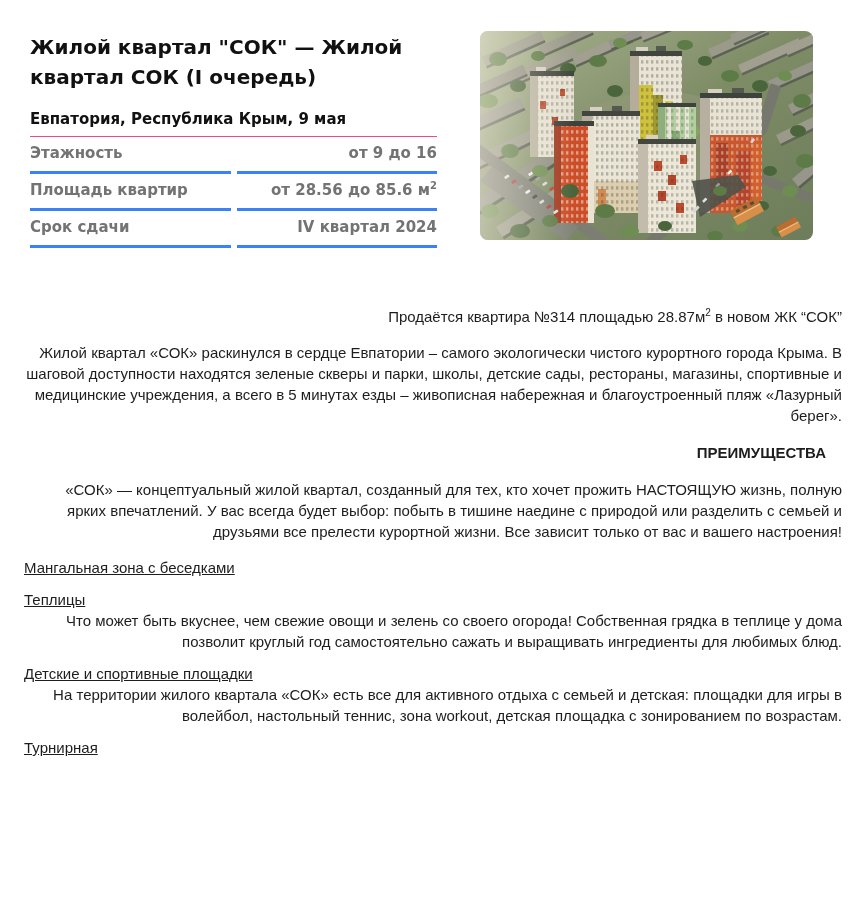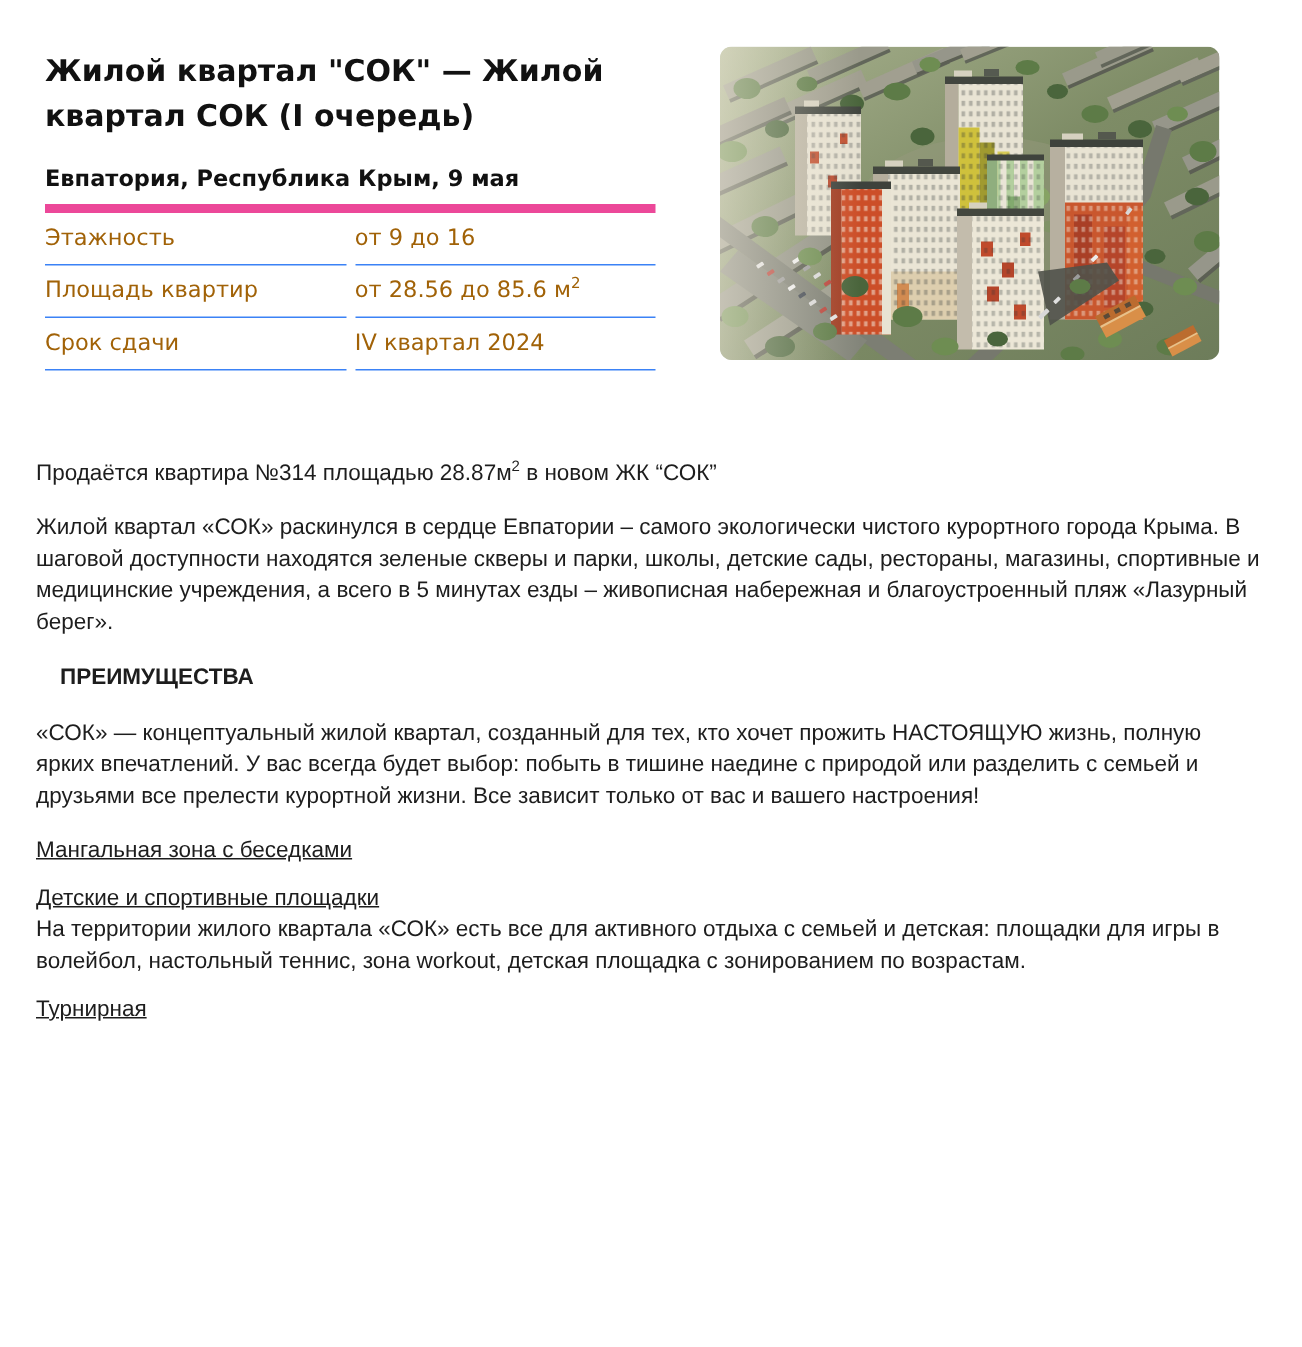--- a/index.html
+++ b/index.html
@@ -11,43 +11,43 @@
   
   .header-left {
     margin:32px 0 0 30px; width:452px;
     font-family:"DejaVu Sans", sans-serif;
   }
   .title {
     margin:0 0 18px 0; font-size:20px; line-height:30px; font-weight:bold; color:#111;
   }
   .subtitle {
     font-size:15px; line-height:19px; font-weight:bold; color:#111;
-    padding-bottom:7px; border-bottom:6px solid #ec4899; width:407px;
+    padding-bottom:7px; border-bottom:1px solid #ec4899; width:407px;
   }
   table.specs {
     margin-left:-6px; width:419px;
     border-collapse:separate; border-spacing:6px 0;
   }
   table.specs td {
-    font-size:15px; line-height:19px; color:#a16207;
-    padding:7px 0 8px 0; border-bottom:1px solid #3b82f6; width:50%;
-  }
-  td.spec-value { }
+    font-size:15px; line-height:19px; color:#737373;
+    padding:7px 0 8px 0; border-bottom:3px solid #3b82f6; width:50%;font-weight:bold;
+  }
+  td.spec-value { text-align:right; }
   sup { font-size:10px; line-height:0; }
   
   .photo {
     position:absolute; left:480px; top:31px; width:333px; height:209px;
     border-radius:8px; overflow:hidden;
   }
   
   .content {
     margin:58px 0 0 24px; width:818px;
     font-size:15px; line-height:21px; color:#1d1d1d;
   }
-  .content p { margin:0 0 15px 0; }
+  .content p { margin:0 0 15px 0;text-align:right; }
   .adv-heading { font-weight:bold; margin:16px !important; }
   .section { margin:0 0 11px 0; }
   .section-title { text-decoration:underline; }
   .section p { margin:0; }
 </style>
 </head>
 <body>
 
 <div class="page">
 
@@ -382,20 +382,24 @@
   <div class="content">
     <p><span>Продаётся квартира №314 площадью 28.87м</span><sup>2</sup><span> в новом ЖК “СОК”</span></p>
     <p>Жилой квартал «СОК» раскинулся в сердце Евпатории – самого экологически чистого курортного города Крыма. В шаговой доступности находятся зеленые скверы и парки, школы, детские сады, рестораны, магазины, спортивные и медицинские учреждения, а всего в 5 минутах езды – живописная набережная и благоустроенный пляж «Лазурный берег».</p>
     <p class="adv-heading">ПРЕИМУЩЕСТВА</p>
     <p>«СОК» — концептуальный жилой квартал, созданный для тех, кто хочет прожить НАСТОЯЩУЮ жизнь, полную ярких впечатлений. У вас всегда будет выбор: побыть в тишине наедине с природой или разделить с семьей и друзьями все прелести курортной жизни. Все зависит только от вас и вашего настроения!</p>
 
     <div class="section">
       <div class="section-title">Мангальная зона с беседками</div>
     </div>
     <div class="section">
+      <div class="section-title">Теплицы</div>
+      <p>Что может быть вкуснее, чем свежие овощи и зелень со своего огорода! Собственная грядка в теплице у дома позволит круглый год самостоятельно сажать и выращивать ингредиенты для любимых блюд.</p>
+    </div>
+    <div class="section">
       <div class="section-title">Детские и спортивные площадки</div>
       <p>На территории жилого квартала «СОК» есть все для активного отдыха с семьей и детская: площадки для игры в волейбол, настольный теннис, зона workout, детская площадка с зонированием по возрастам.</p>
     </div>
     <div class="section">
       <div class="section-title">Турнирная</div>
     </div>
   </div>
 
 </div>
 

